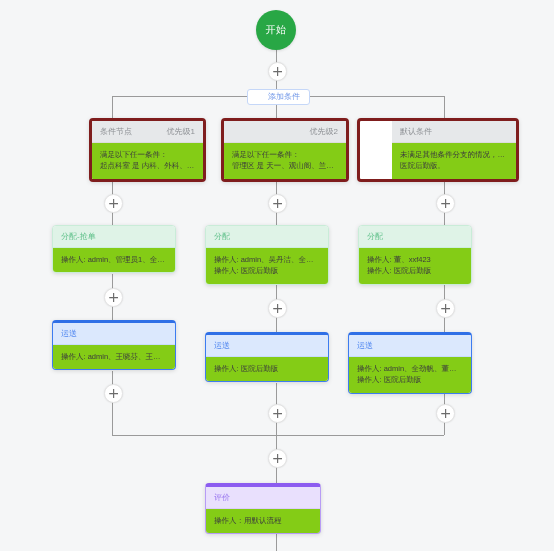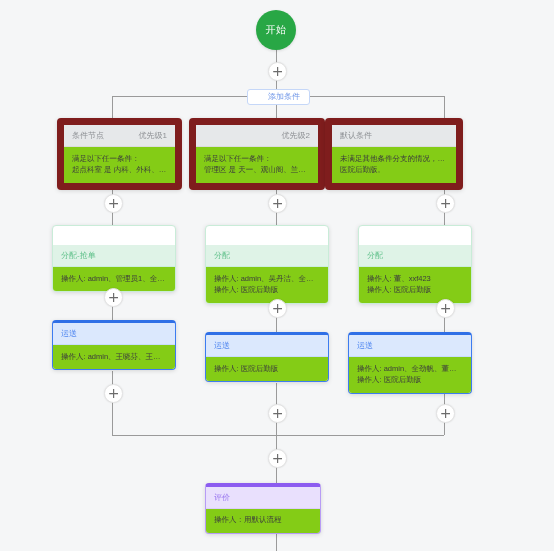--- a/index.html
+++ b/index.html
@@ -56,34 +56,34 @@
   }
   .card-head .ttl{white-space:nowrap;}
   .card-head .pri{white-space:nowrap;margin-left:auto;}
   .card-body{
     background:#84cc16;padding:6px 8px 7px 8px;
     font-size:7.5px;color:#3d3d3d;line-height:1.55;
   }
   .card-body div{white-space:nowrap;overflow:hidden;text-overflow:ellipsis;}
 
   
-  .cond{border:7px solid #7f1d1d;}
+  .cond{border:3px solid #7f1d1d;margin-left:32px;}
   .cond .card-head{background:#e6e8ea;color:#8d9094;border-bottom:1px solid #dcdcdc;}
 
   
   .assign{border:1px solid #c9ecd8;}
-  .assign .card-head{background:#dff3e7;color:#5fc08a;border-bottom:1px solid #cdeedc;margin-top:19px;}
+  .assign .card-head{background:#dff3e7;color:#5fc08a;border-bottom:1px solid #cdeedc;}
 
   
   .trans{border:1px solid #3d7cf0;}
   .trans .card-head{background:#dbe8fd;color:#4f86f0;border-bottom:1px solid #c9dcfb;}
   .trans.thicktop{border-top:3px solid #2f6fe6;}
 
   
-  .eval{border:1px solid #b79cf5;font-family:Liberation Mono, monospace;}
+  .eval{border:1px solid #b79cf5;}
   .eval .card-head{background:#e9e0fd;color:#9a77ef;border-bottom:1px solid #dccffb;}
   .eval.thicktop{border-top:4px solid #8c5cf0;}
 </style>
 </head>
 <body>
 
 <div id="canvas">
 
   <div class="vline" style="left:276px;top:48px;height:48px;"></div>
 
@@ -180,21 +180,21 @@
     </div>
     <div class="card-body">
       <div>操作人: 医院后勤版</div>
     </div>
   </div>
   <div class="vline" style="left:276px;top:383px;height:52px;"></div>
   <div class="plus" style="left:268px;top:404px;">
       <span>+</span>
     </div>
 
-  <div class="card cond" style="left:325px;top:118px;width:124px;">
+  <div class="card cond" style="left:325px;top:118px;width:124px;padding-left:32px;">
     <div class="card-head">
       <span class="ttl">默认条件</span>
       <span class="pri"></span>
     </div>
     <div class="card-body">
       <div>未满足其他条件分支的情况，将使</div>
       <div>医院后勤版。</div>
     </div>
   </div>
   <div class="vline" style="left:444px;top:181px;height:44px;"></div>

